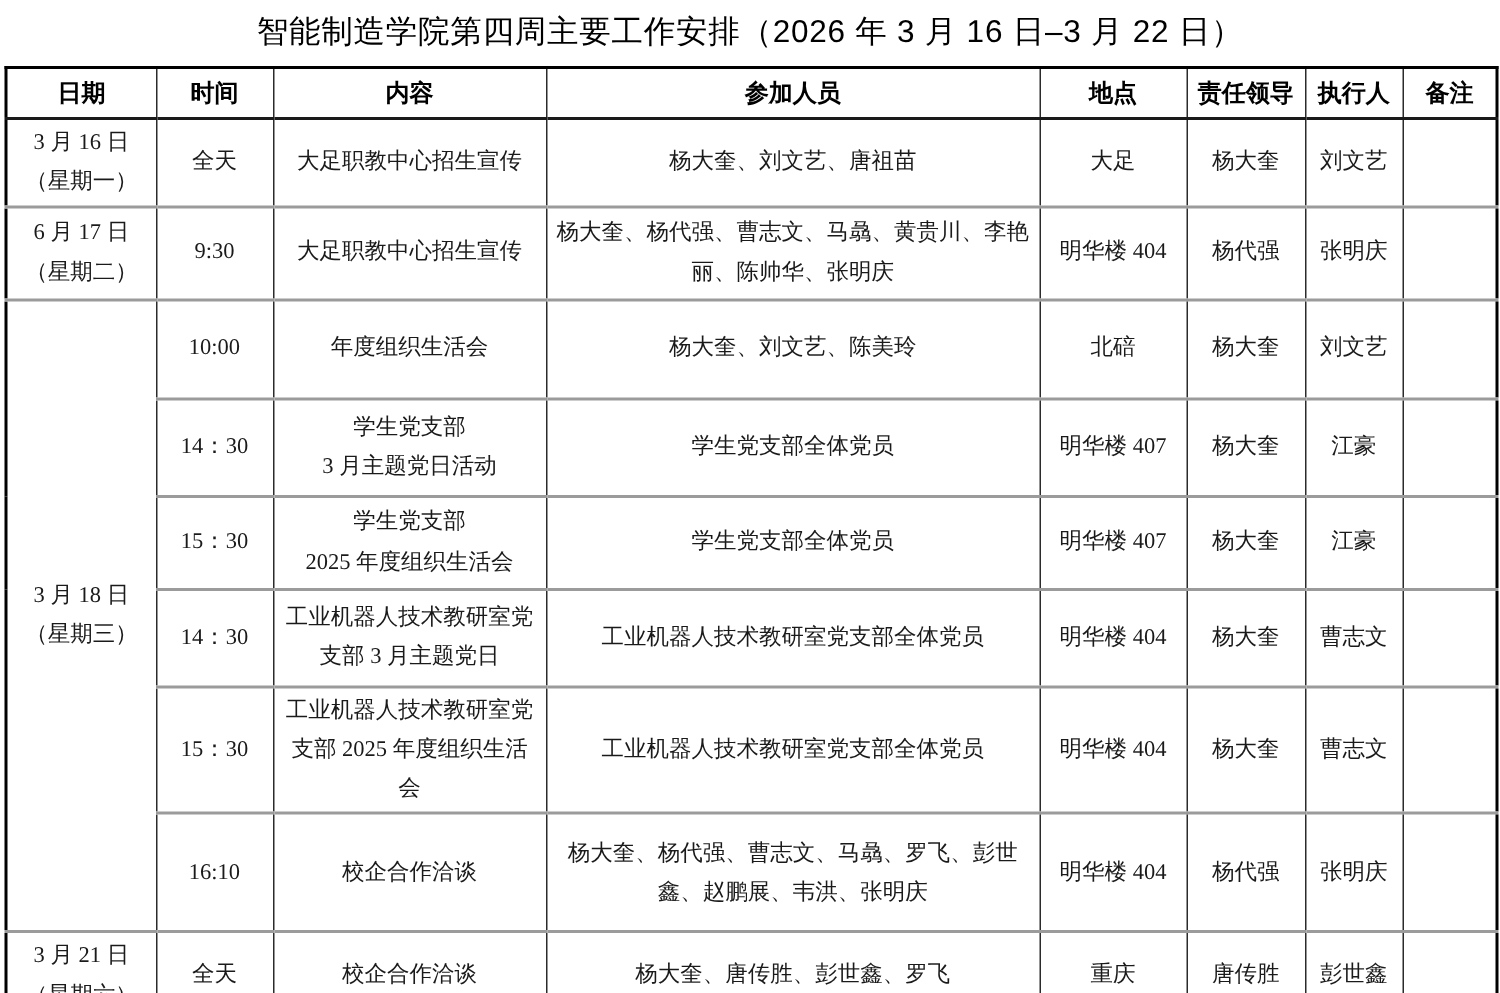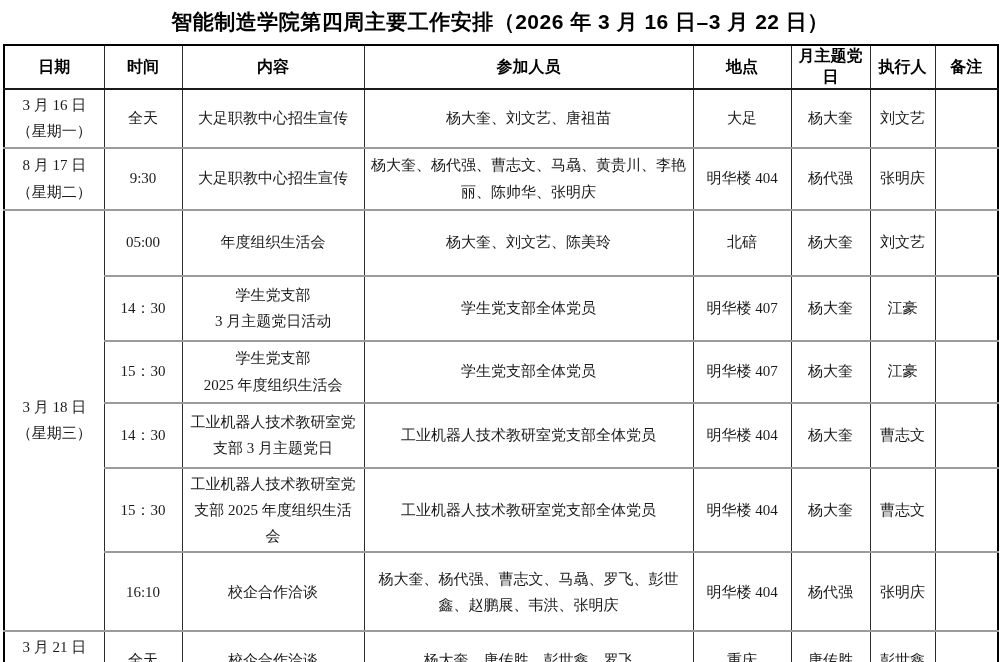--- a/index.html
+++ b/index.html
@@ -15,21 +15,21 @@
   .page {
     width: 1000px;
     height: 662px;
     position: relative;
   }
   .doc-title {
     height: 44px;
     line-height: 44px;
     text-align: center;
     font-family: "Liberation Sans", "DejaVu Sans", sans-serif;
-    font-weight: bold;
+    font-weight: normal;
     font-size: 21px;
     letter-spacing: 0.5px;
     color: #000;
   }
   table.schedule {
     table-layout: fixed;
     border-collapse: collapse;
     width: 994px;
     margin-left: 3px;
     border: 2px solid #000;
@@ -86,52 +86,52 @@
       <col style="width:65px">
       <col style="width:63px">
     </colgroup>
     <thead>
       <tr>
         <th>日期</th>
         <th>时间</th>
         <th>内容</th>
         <th>参加人员</th>
         <th>地点</th>
-        <th>月主题党日</th>
+        <th>责任领导</th>
         <th>执行人</th>
         <th>备注</th>
       </tr>
     </thead>
     <tbody>
         <tr>
       <td rowspan="1">3 月 16 日
 （星期一）</td>
       <td>全天</td>
       <td>大足职教中心招生宣传</td>
       <td>杨大奎、刘文艺、唐祖苗</td>
       <td>大足</td>
       <td>杨大奎</td>
       <td>刘文艺</td>
       <td></td>
     </tr>
         <tr>
-      <td rowspan="1">8 月 17 日
+      <td rowspan="1">6 月 17 日
 （星期二）</td>
       <td>9:30</td>
       <td>大足职教中心招生宣传</td>
       <td>杨大奎、杨代强、曹志文、马骉、黄贵川、李艳丽、陈帅华、张明庆</td>
       <td>明华楼 404</td>
       <td>杨代强</td>
       <td>张明庆</td>
       <td></td>
     </tr>
         <tr>
       <td rowspan="6">3 月 18 日
 （星期三）</td>
-      <td>05:00</td>
+      <td>10:00</td>
       <td>年度组织生活会</td>
       <td>杨大奎、刘文艺、陈美玲</td>
       <td>北碚</td>
       <td>杨大奎</td>
       <td>刘文艺</td>
       <td></td>
     </tr>
         <tr>
 
       <td>14：30</td>

